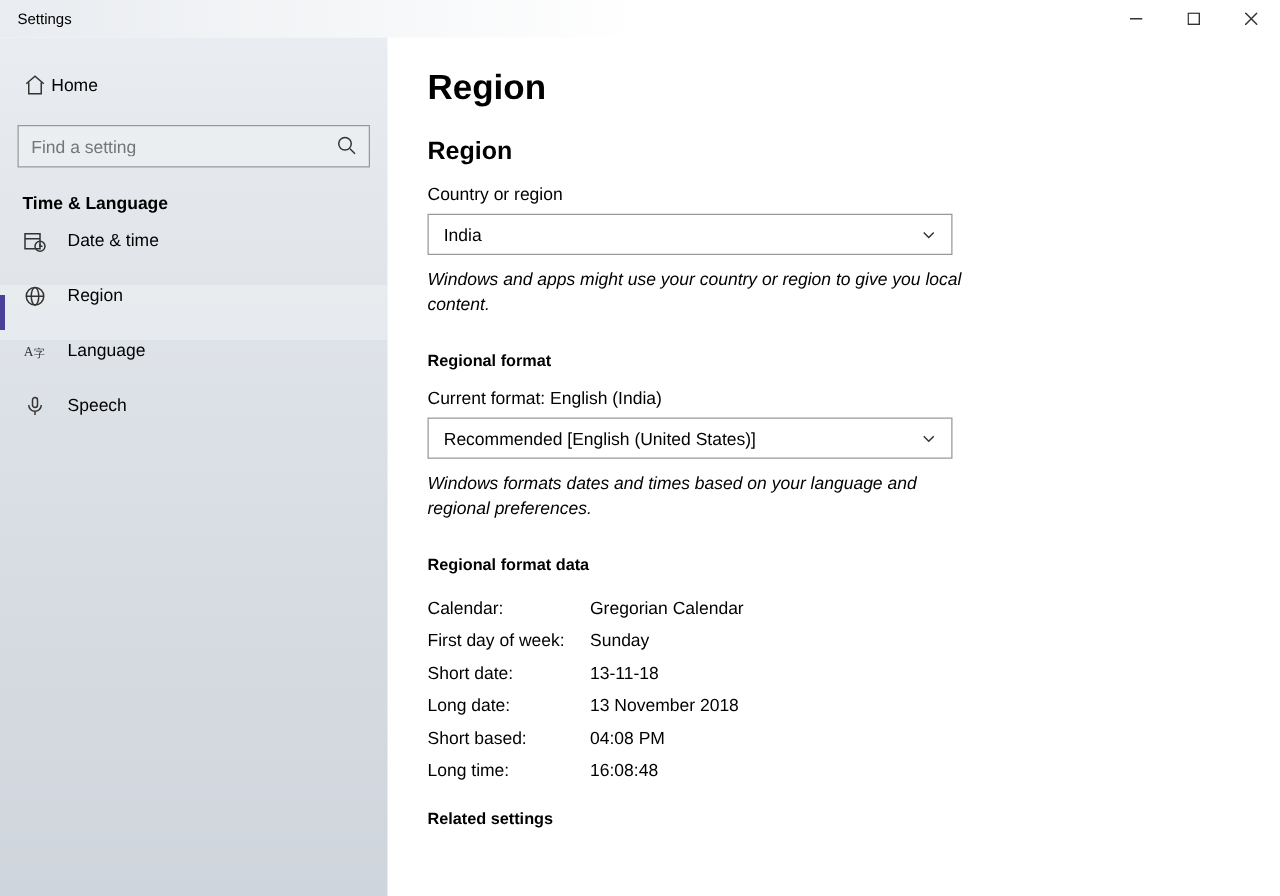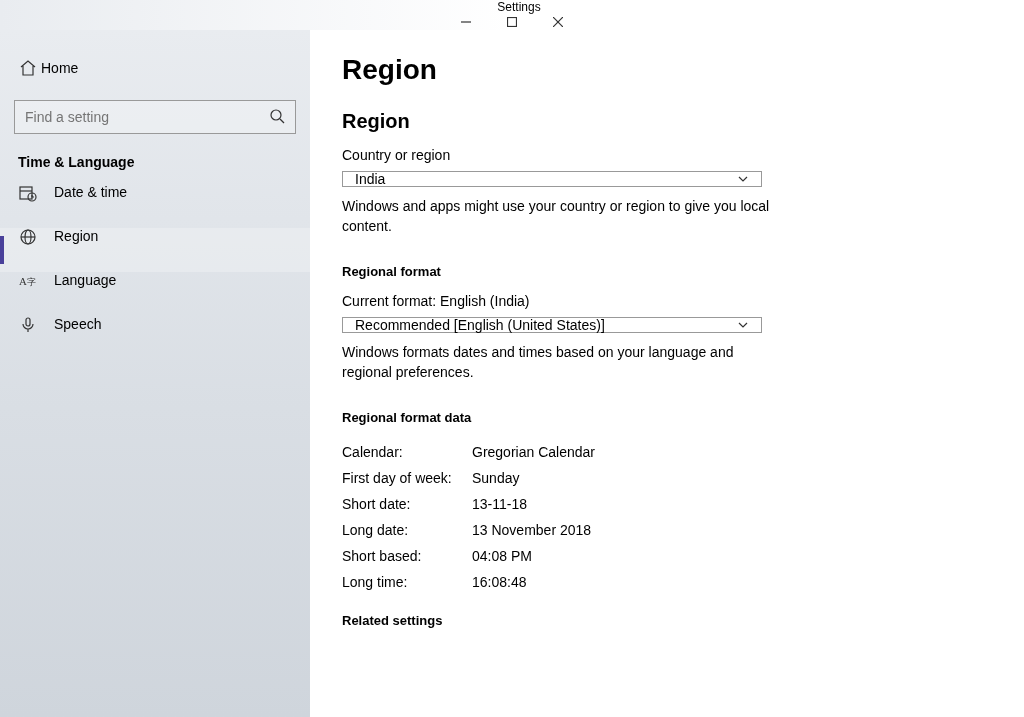--- a/index.html
+++ b/index.html
@@ -1,20 +1,20 @@
 <!DOCTYPE html>
 <html><head>
 <meta charset="utf-8">
 <style>
   * { box-sizing: border-box; margin: 0; padding: 0; }
   html, body { width: 1024px; height: 717px; font-family: "Segoe UI", sans-serif; font-size: 14px; color: #000; }
   body { display: flex; flex-direction: column; background: #fff; overflow: hidden; }
 
   
-  .titlebar { height: 30px; display: flex; align-items: center; justify-content: space-between; background: linear-gradient(to right, #e9ecf0 0%, #ffffff 50%); flex-direction: column; }
+  .titlebar { height: 30px; display: flex; align-items: center; justify-content: space-between; background: linear-gradient(to right, #e9ecf0 0%, #ffffff 50%); }
   .titlebar .title { padding-left: 14px; font-size: 12px; color: #000; }
   .win-controls { display: flex; height: 100%; }
   .win-btn { width: 46px; height: 100%; display: flex; align-items: center; justify-content: center; font-family: "Segoe UI", sans-serif; font-size: 13px; }
   .win-btn svg { display: block; }
 
   
   .main { flex: 1; display: flex; min-height: 0; }
 
   
   .sidebar { width: 310px; background: linear-gradient(to bottom, #e9ecf0 0%, #d9dee4 55%, #cfd5dc 100%); display: flex; flex-direction: column; padding-top: 8px; }
@@ -28,23 +28,23 @@
   .nav-item .icon { width: 20px; display: flex; justify-content: center; align-items: center; }
   .nav-item.active::before { content: ""; position: absolute; left: 0; top: 8px; bottom: 8px; width: 4px; background: #49409a; }
   .nav-item.active { background: rgba(255,255,255,0.25); }
 
   
   .content { flex: 1; padding: 24px 40px 0 32px; overflow: hidden; }
   .page-title { font-size: 28px; font-weight: 600; margin-bottom: 24px; }
   .section-title { font-size: 20px; font-weight: 600; margin-bottom: 14px; }
   .subsection-title { font-size: 13px; font-weight: 600; margin-top: 28px; margin-bottom: 14px; }
   .field-label { font-size: 14px; margin-bottom: 8px; }
-  .select-box { width: 420px; height: 16px; border: 1px solid #999; display: flex; align-items: center; justify-content: space-between; padding: 0 12px; font-size: 14px; margin-bottom: 10px; }
+  .select-box { width: 420px; height: 33px; border: 1px solid #999; display: flex; align-items: center; justify-content: space-between; padding: 0 12px; font-size: 14px; margin-bottom: 10px; }
   .select-box .chevron svg { display: block; }
-  .help-text { font-size: 14px; color: #000; max-width: 440px; line-height: 1.4; }
+  .help-text { font-size: 14px; color: #000; max-width: 440px; line-height: 1.4; font-style: italic; }
   .format-table { margin-top: 4px; }
   .format-row { display: flex; font-size: 14px; line-height: 26px; }
   .format-row .k { width: 130px; }
   .link { color: #4b4aa8; font-size: 14px; margin-top: 20px; display: inline-block; }
   .link-highlight { border: 3px solid #ff0000; padding: 4px 14px 6px 8px; display: inline-block; margin-top: 14px; }
 
   
   svg { stroke: #333; stroke-width: 1.2; fill: none; }
 </style>
 </head>

